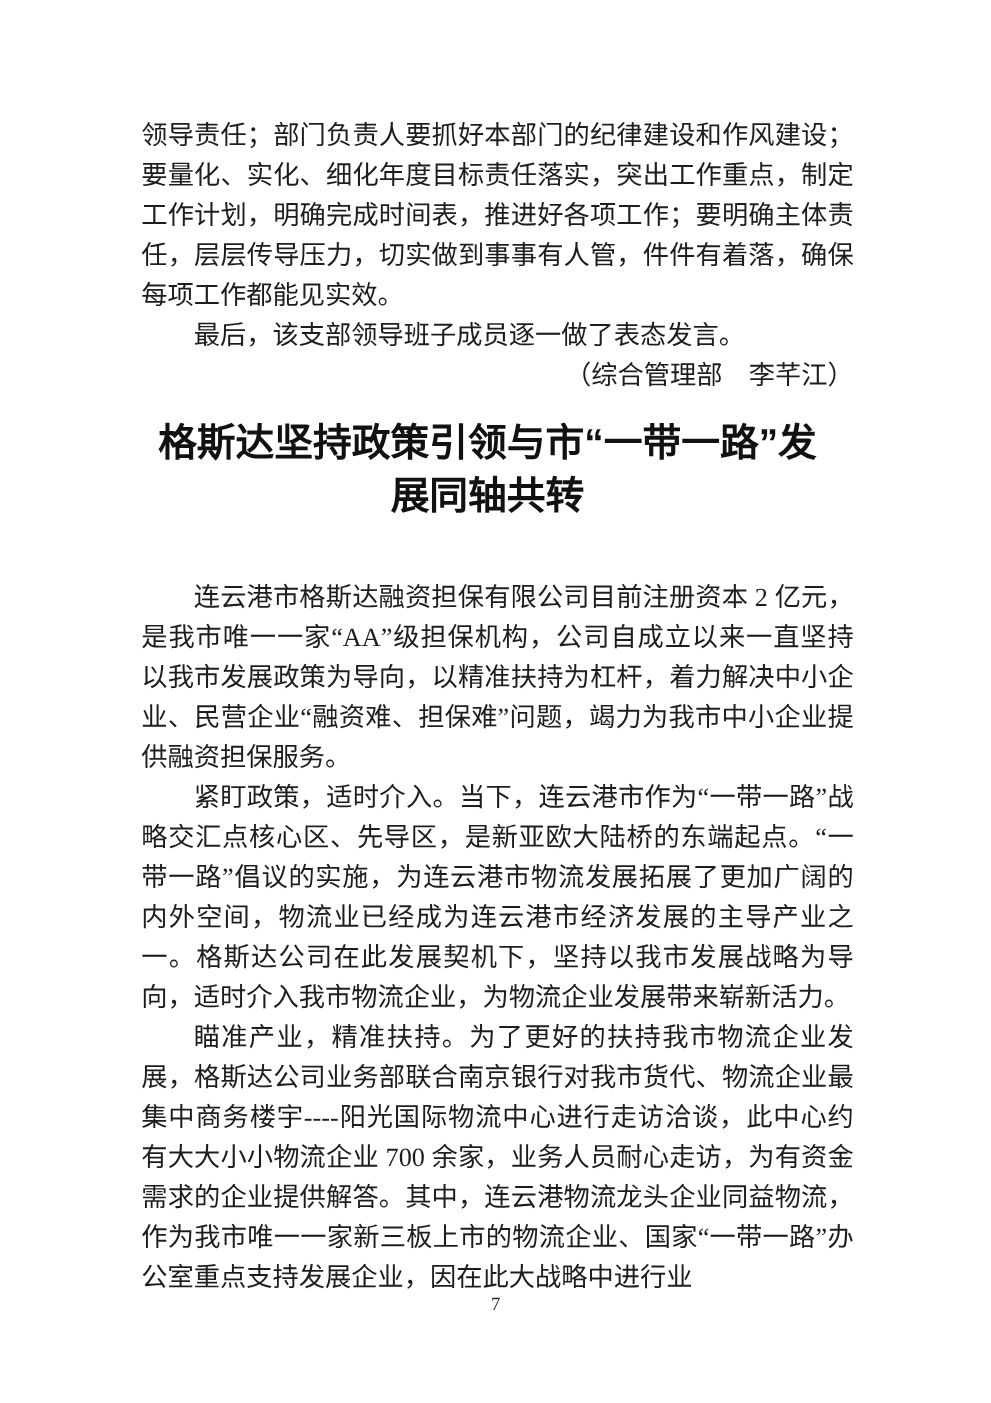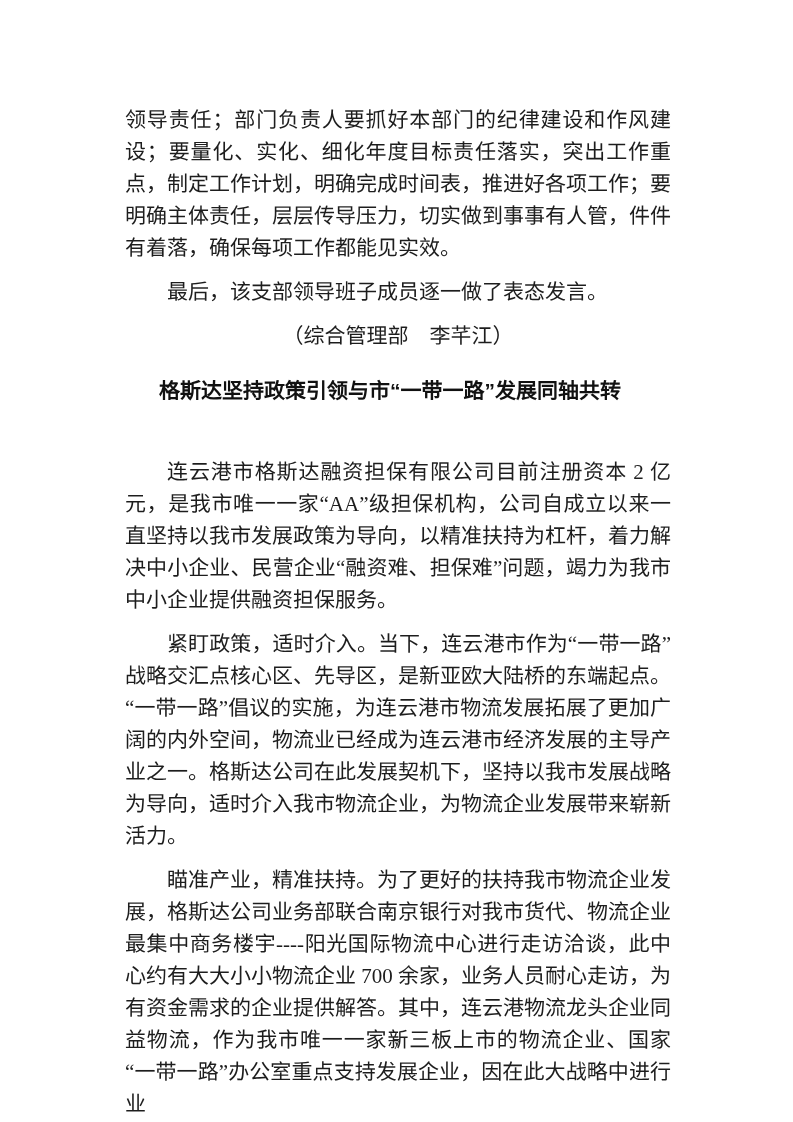--- a/index.html
+++ b/index.html
@@ -20,33 +20,33 @@
     position: absolute;
     left: 113px;
     top: 92px;
     width: 570px;
     font-size: 21px;
     line-height: 32px;
     text-align: justify;
     text-justify: inter-character;
   }
   .content p {
-    margin: 12px;
+    margin: 0;
   }
   .para-indent {
     text-indent: 2em;
   }
   .byline {
-    text-align: center;
+    text-align: right;
     text-indent: 0;
   }
   .article-title {
     font-family: "Liberation Sans", sans-serif;
     font-weight: 700;
-    font-size: 21px;
+    font-size: 31px;
     line-height: 42px;
     text-align: center;
     letter-spacing: 0px;
     margin: 18px 16px 44px 0;
     color: #111111;
   }
   .page-number {
     position: absolute;
     left: 0;
     top: 1034px;

